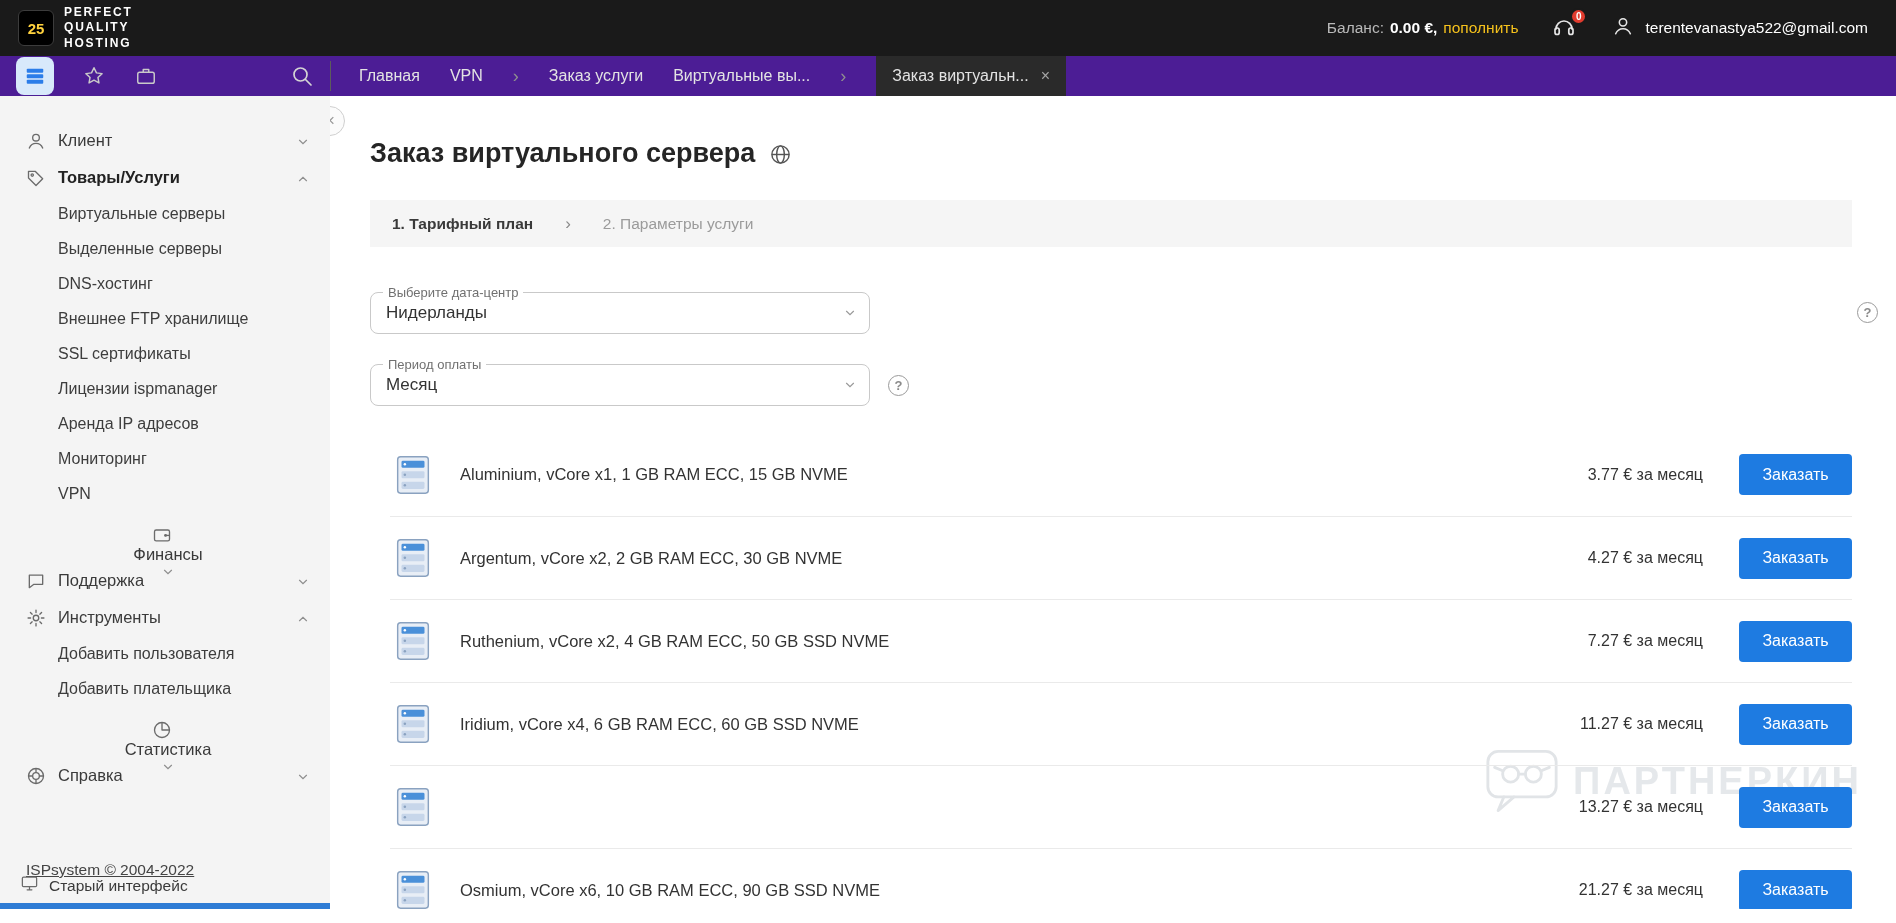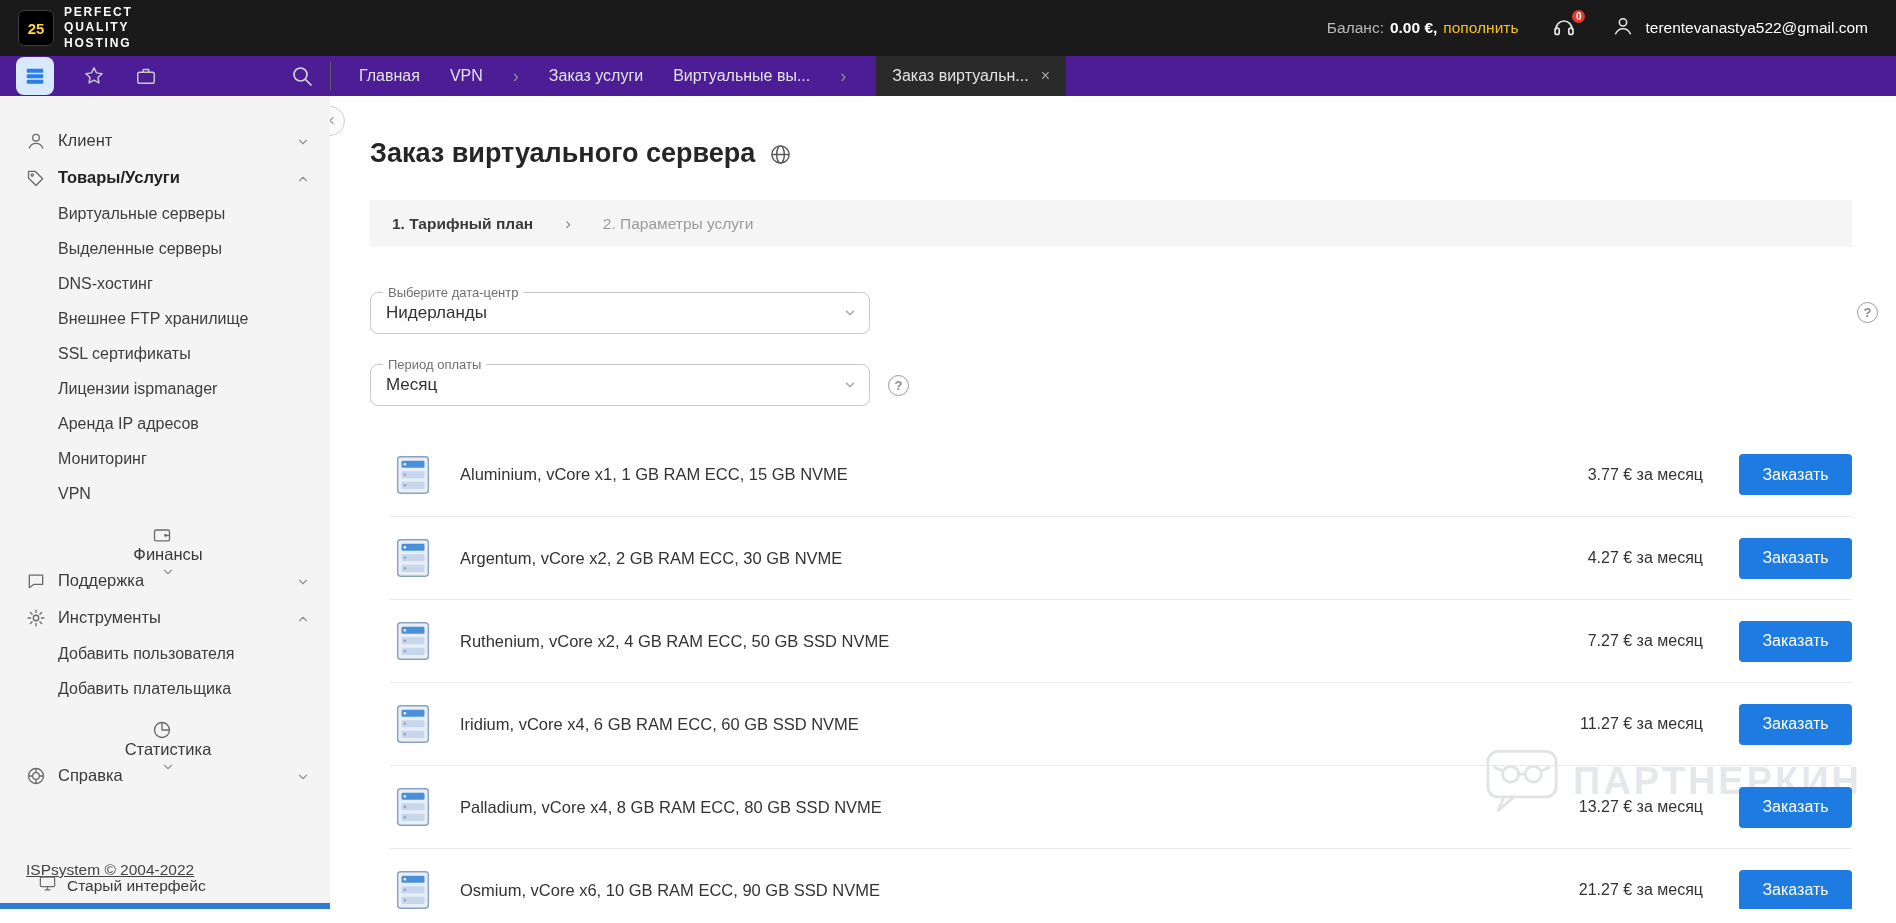--- a/index.html
+++ b/index.html
@@ -51,21 +51,21 @@
   .sicon svg { width:20px; height:20px; }
   .slabel { flex:1; }
   .side-section.bold .slabel { font-weight:700; color:#222; }
   .chev { width:14px; height:14px; color:#8e8e8e; flex:none; }
   .chev svg { width:14px; height:14px; }
   .chev.up svg { transform:rotate(180deg); }
   .side-sub { height:35px; line-height:35px; padding-left:58px; font-size:16px; color:#3d3d3d; cursor:pointer; white-space:nowrap; }
   .group-gap { margin-top:14px;flex-direction:column; }
   .side-copy { position:absolute; left:26px; bottom:30px; font-size:15.5px; }
   .side-copy a { color:#444; text-decoration:underline; cursor:pointer; }
-  .old-iface { position:absolute; left:38px; bottom:12px; display:flex; align-items:center; gap:10px; font-size:15.5px; color:#3a3a3a; cursor:pointer;margin-top:40px; }
+  .old-iface { position:absolute; left:20px; bottom:12px; display:flex; align-items:center; gap:10px; font-size:15.5px; color:#3a3a3a; cursor:pointer;margin-top:40px; }
   .old-iface svg { width:19px; height:19px; color:#6b6b6b; }
   .bottom-strip { position:absolute; left:0; bottom:0; width:100%; height:6px; background:#2e7cd5; }
 
   
   .content { flex:1; background:#fff; position:relative; padding:0 44px 0 40px; overflow:hidden; }
   .collapse-btn { position:absolute; left:-15px; top:10px; width:30px; height:30px; border-radius:50%;
                   background:#fbfbfb; border:1px solid #cfcfcf; color:#9a9a9a; font-size:17px;
                   display:flex; align-items:center; justify-content:center; cursor:pointer; z-index:20; }
   .page-title { margin:40px 0 17px 0; display:flex; align-items:center; gap:14px; font-size:27px; font-weight:600; color:#252525; height:34px;text-align:right; }
   .globe { width:23px; height:23px; color:#555; cursor:pointer; }
@@ -442,21 +442,20 @@
             <svg viewBox="0 0 48 48">
                 <rect x="8" y="5" width="32" height="38" rx="3" fill="#e8eef6" stroke="#8aa2c0" stroke-width="1.5"></rect>
                 <rect x="12" y="9" width="24" height="7.5" rx="1.5" fill="#4a90d9"></rect>
                 <rect x="12" y="20" width="24" height="7.5" rx="1.5" fill="#c7d6ea"></rect>
                 <rect x="12" y="31" width="24" height="7.5" rx="1.5" fill="#c7d6ea"></rect>
                 <circle cx="15.5" cy="12.8" r="1.3" fill="#fff"></circle>
                 <circle cx="15.5" cy="23.8" r="1.3" fill="#8aa2c0"></circle>
                 <circle cx="15.5" cy="34.8" r="1.3" fill="#8aa2c0"></circle>
               </svg>
           </span>
-          <span class="plan-name">Palladium, vCore x4, 8 GB RAM ECC, 80 GB SSD NVME</span>
           <span class="plan-price">13.27 € за месяц</span>
           <button class="order-btn">Заказать</button>
         </div>
 
         <div class="plan-row">
           <span class="plan-icon">
             <svg viewBox="0 0 48 48">
                 <rect x="8" y="5" width="32" height="38" rx="3" fill="#e8eef6" stroke="#8aa2c0" stroke-width="1.5"></rect>
                 <rect x="12" y="9" width="24" height="7.5" rx="1.5" fill="#4a90d9"></rect>
                 <rect x="12" y="20" width="24" height="7.5" rx="1.5" fill="#c7d6ea"></rect>

